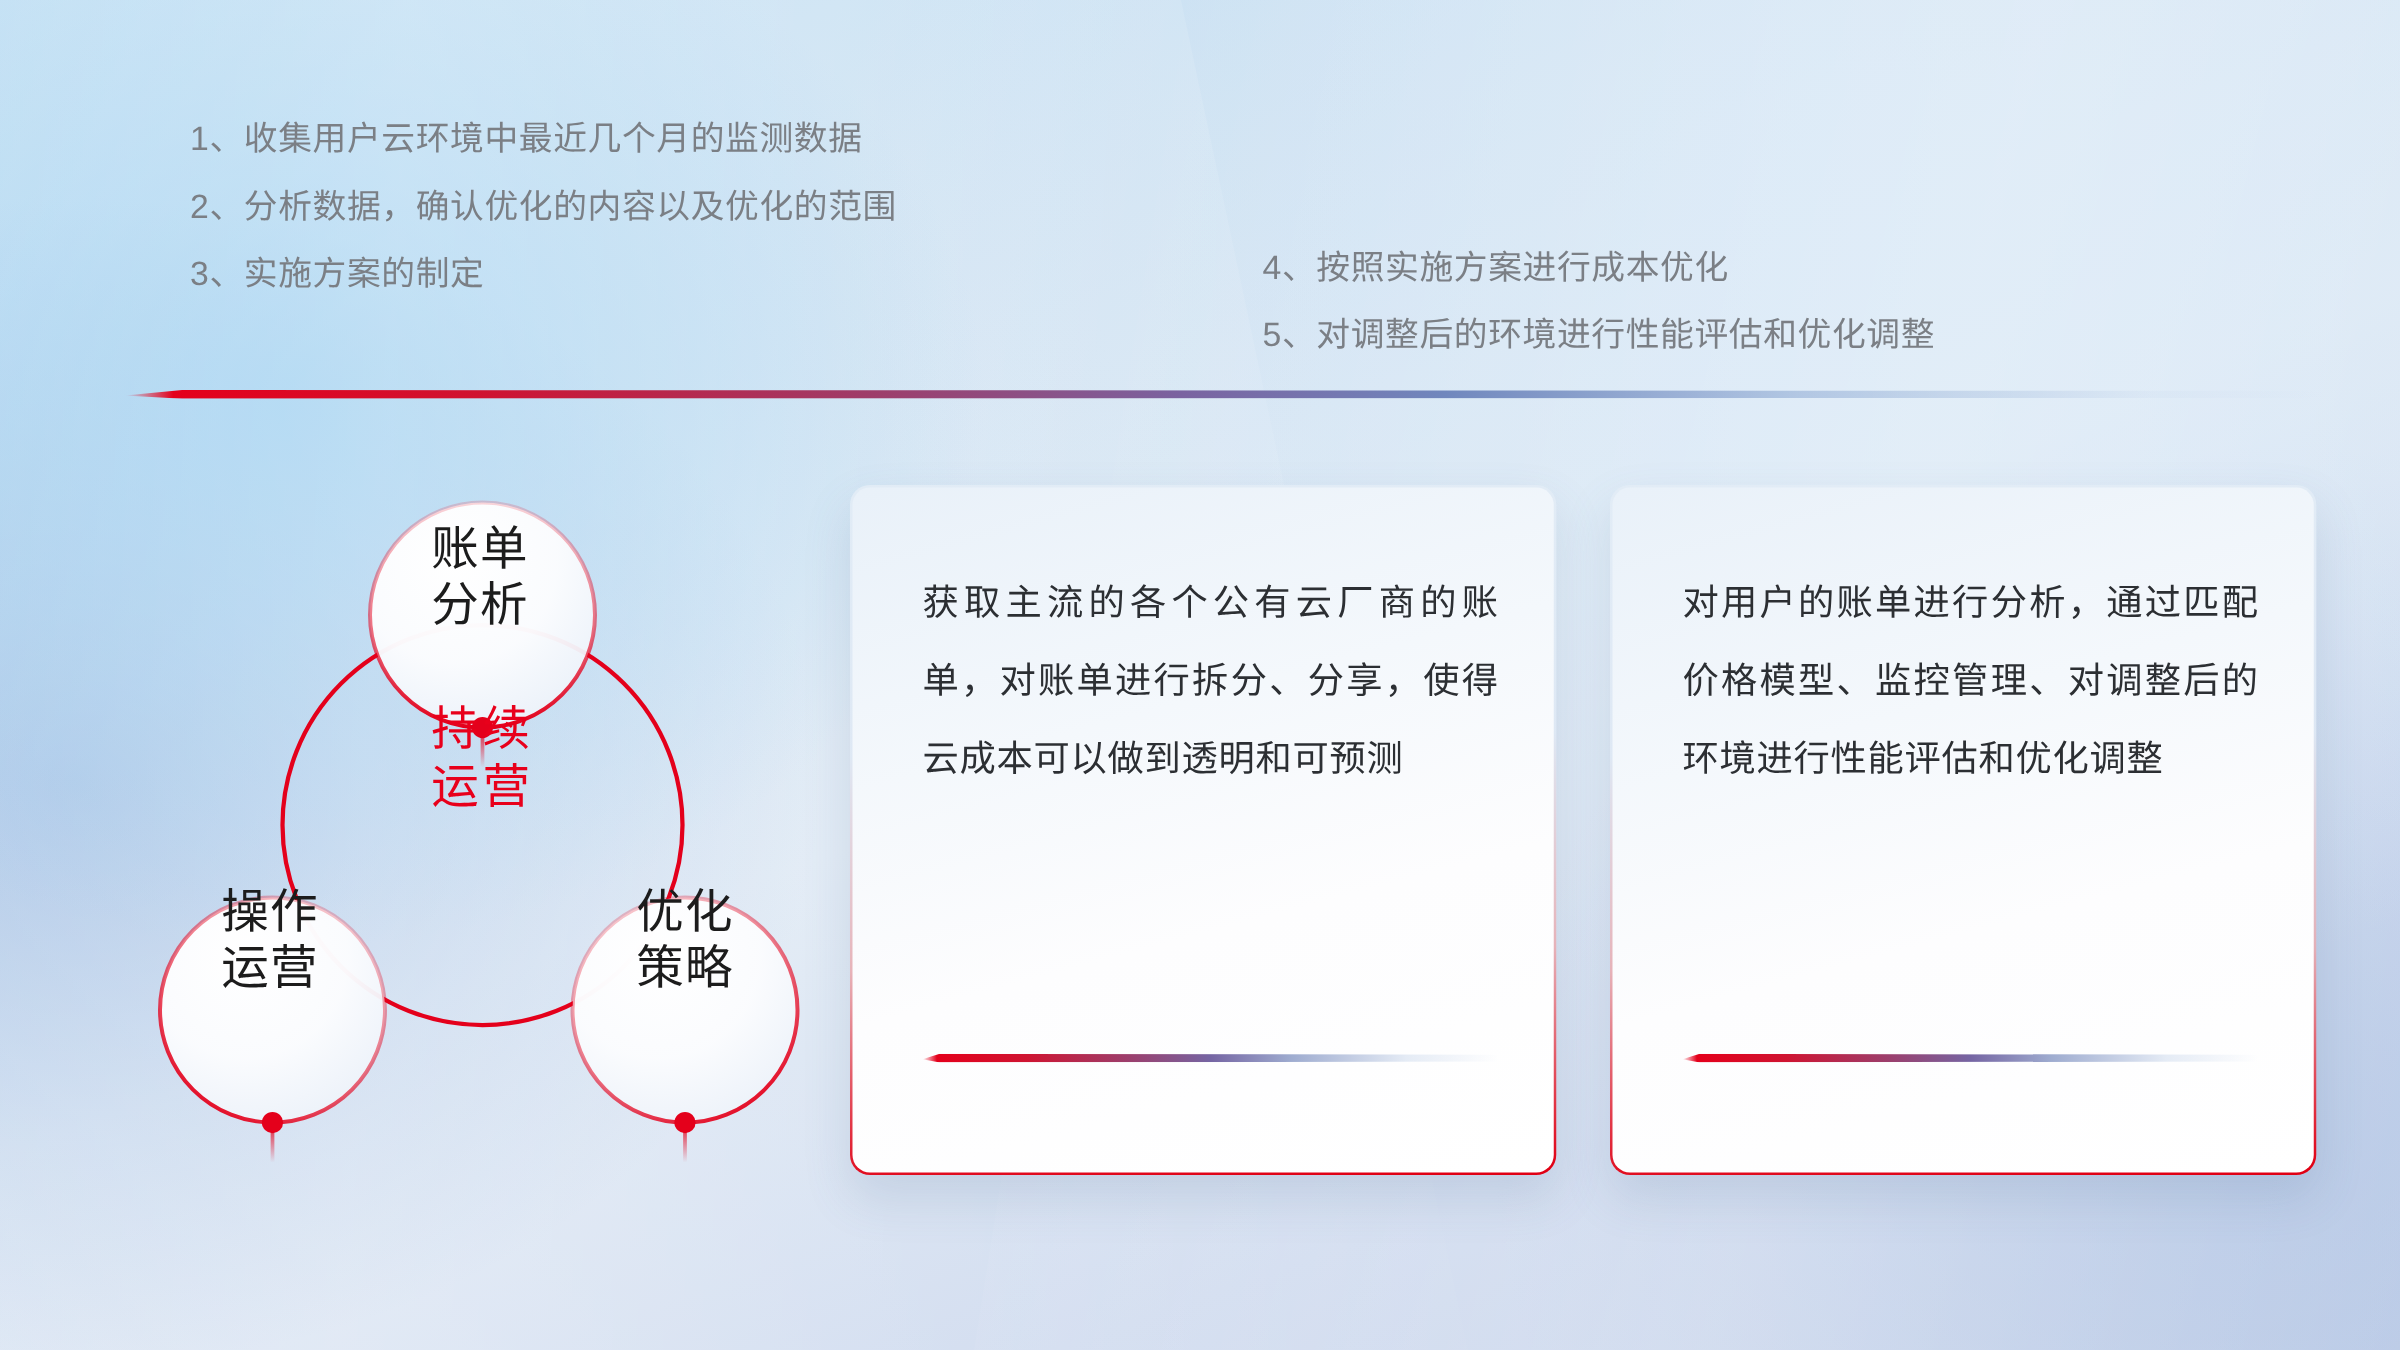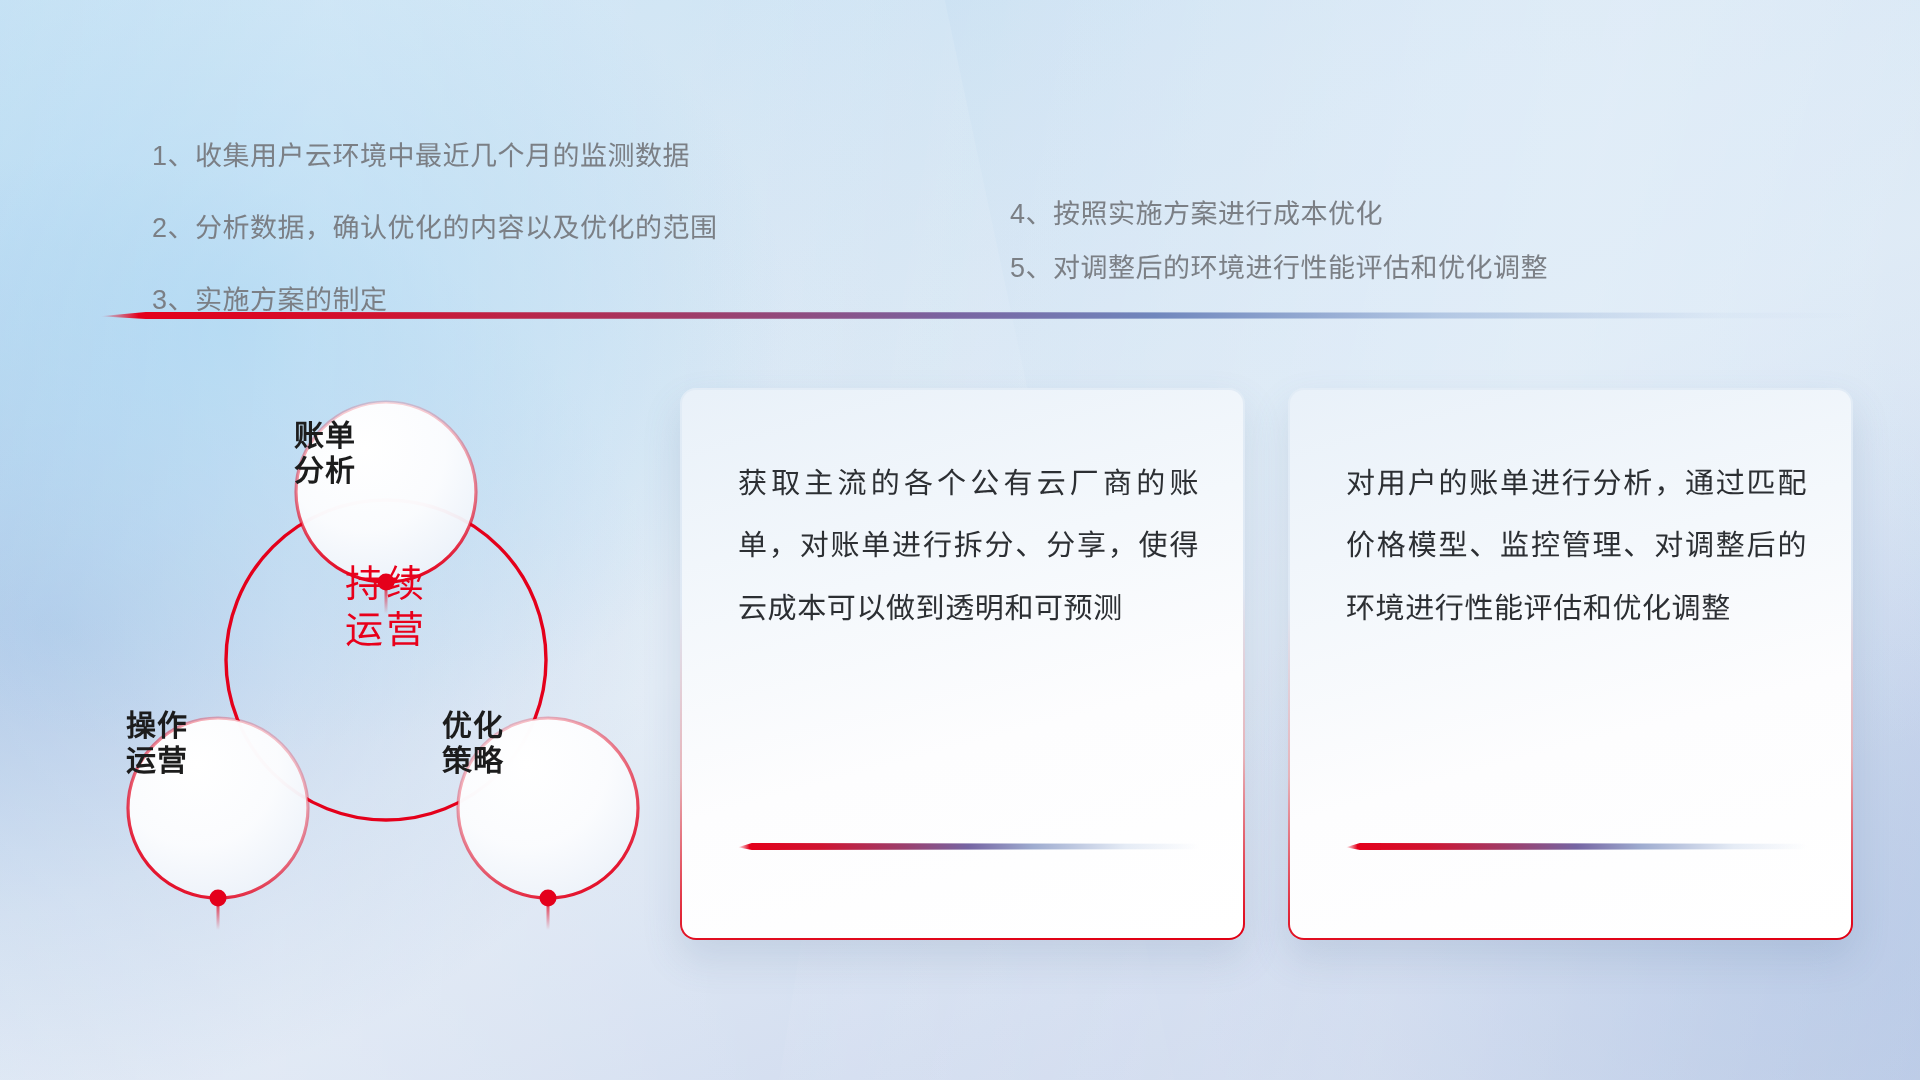--- a/index.html
+++ b/index.html
@@ -49,21 +49,21 @@
   .bullets {
     position: absolute;
     z-index: 4;
     color: #7b7f85;
     font-size: 27px;
     letter-spacing: 0.5px;
     line-height: 1.0;
   }
   .bullets .line { white-space: nowrap; }
   #bullets-left  { left: 152px; top: 98px; }
-  #bullets-left  .line { margin-bottom: 27px; margin-top: 45px; }
+  #bullets-left  .line { margin-bottom: 27px; }
   #bullets-right { left: 1010px; top: 153px; margin-top: 48px; }
   #bullets-right .line { margin-bottom: 27px; }
 
   
   #divider {
     position: absolute;
     left: 100px;
     top: 312px;
     width: 1760px;
     height: 7px;
@@ -91,31 +91,32 @@
     left: 88px;
     top: 340px;
     width: 580px;
     height: 620px;
     z-index: 5;
   }
   #venn svg { width: 100%; height: 100%; display: block; overflow: visible; }
 
   .node-label {
     position: absolute;
+    text-align: center;
     color: #1c1c1c;
-    font-size: 30px;
-    font-weight: 700;
+    font-size: 38px;
+    font-weight: 400;
     line-height: 1.18;
     letter-spacing: 1px;
     white-space: pre-line;
     pointer-events: none;
   }
   #label-billing { left: 206px; top: 78px;  width: 180px; }
   #label-ops     { left: 38px;  top: 368px; width: 180px; }
-  #label-policy  { left: 354px; top: 368px; width: 180px; }
+  #label-policy  { left: 370px; top: 368px; width: 180px; }
 
   #center-label {
     position: absolute;
     left: 200px; top: 222px;
     width: 196px;
     text-align: center;
     color: #e8001b;
     font-size: 38px;
     font-weight: 400;
     line-height: 1.2;

